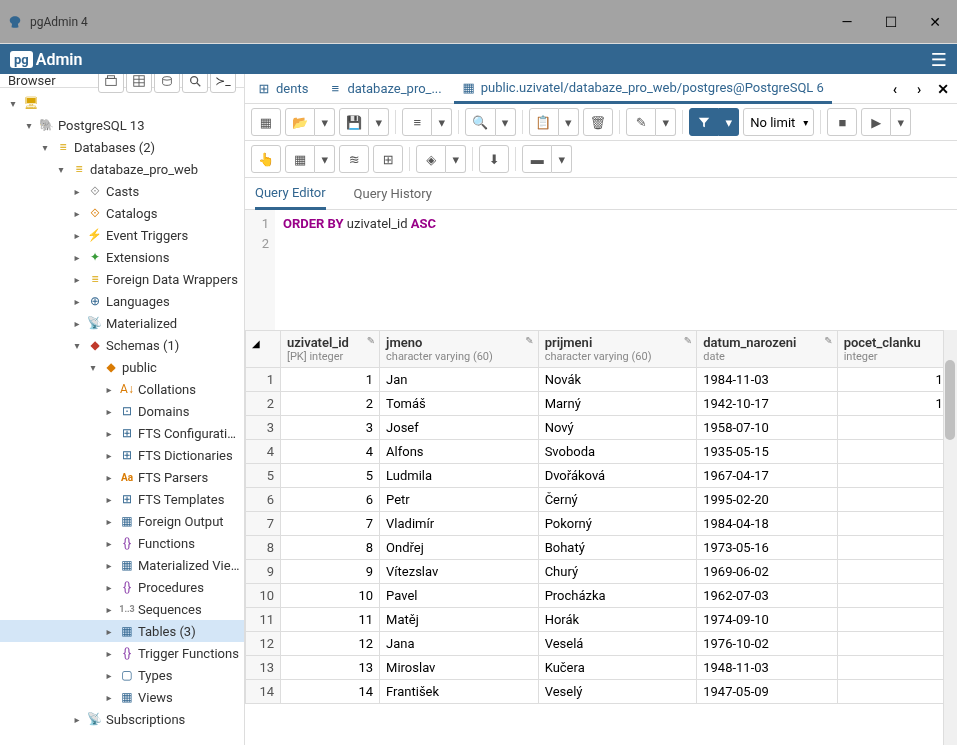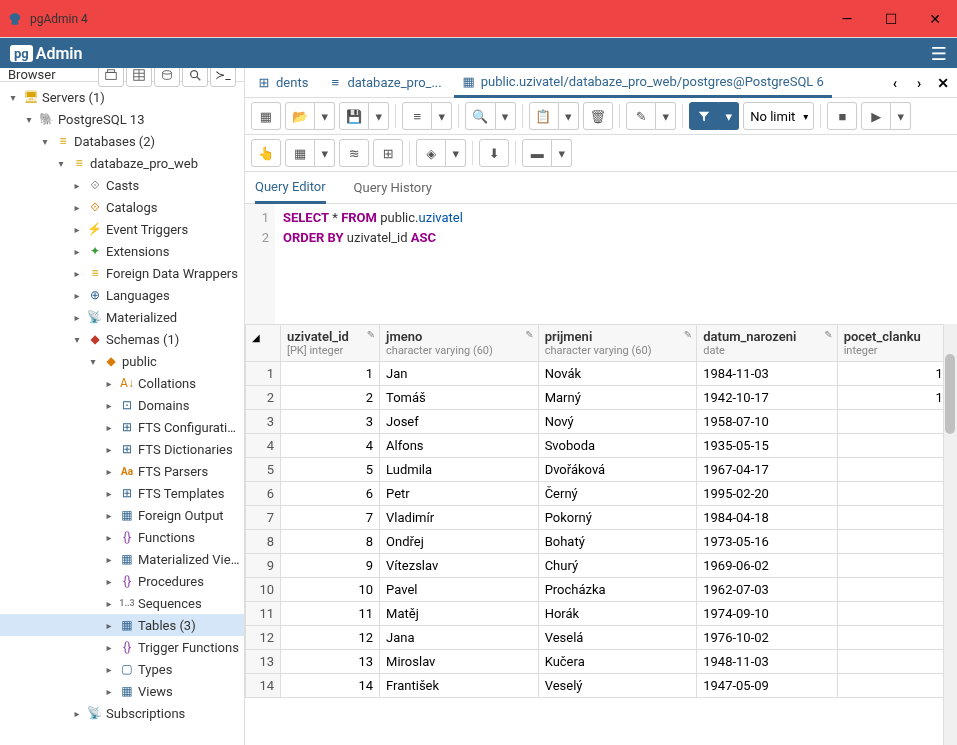--- a/index.html
+++ b/index.html
@@ -1,19 +1,19 @@
 <!DOCTYPE html>
 <html><head>
 <meta charset="utf-8">
 <style>
 * { box-sizing: border-box; margin: 0; padding: 0; font-family: -apple-system, BlinkMacSystemFont, "Segoe UI", Roboto, sans-serif; }
 body { background: #f0f0f0; width: 957px; height: 745px; overflow: hidden; position: relative; }
 
 
-.titlebar { height: 38px; background: #ef4444; display: flex; align-items: center; padding: 0 8px; border-bottom: 1px solid #ddd; }
+.titlebar { height: 44px; background: #a3a3a3; display: flex; align-items: center; padding: 0 8px; border-bottom: 1px solid #ddd; }
 .titlebar-icon { width: 16px; height: 16px; margin-right: 6px; color: #326690; }
 .titlebar-text { font-size: 12px; color: #333; flex: 1; }
 .titlebar-btns { display: flex; gap: 16px; }
 .titlebar-btn { width: 28px; height: 20px; display: flex; align-items: center; justify-content: center; cursor: pointer; font-size: 14px; }
 
 
 .headerbar { height: 30px; background: #326690; display: flex; align-items: center; padding: 0 10px; color: #fff; }
 .logo { display: flex; align-items: center; gap: 3px; font-size: 16px; font-weight: 600; }
 .logo-box { background: #fff; color: #326690; padding: 1px 4px; border-radius: 3px; font-weight: 700; font-size: 13px; }
 .hamburger { margin-left: auto; cursor: pointer; font-size: 18px; }
@@ -162,21 +162,20 @@
               <line x1="10" y1="10" x2="14" y2="14" stroke="#555" stroke-width="1.5"></line>
             </svg>
           </div>
         <div class="btool">≻_</div>
       </div>
     </div>
     <div class="tree" id="tree">
         <div class="tree-node" style="padding-left: 6px;">
           <span class="tree-toggle">▾</span>
           <span class="tree-icon ic-server">🖥</span>
-          <span class="tree-label">Servers (1)</span>
         </div>
         <div class="tree-node" style="padding-left: 22px;">
           <span class="tree-toggle">▾</span>
           <span class="tree-icon ic-elephant">🐘</span>
           <span class="tree-label">PostgreSQL 13</span>
         </div>
         <div class="tree-node" style="padding-left: 38px;">
           <span class="tree-toggle">▾</span>
           <span class="tree-icon ic-db">≡</span>
           <span class="tree-label">Databases (2)</span>
@@ -426,21 +425,20 @@
     </div>
 
     <div class="query-tabs">
       <div class="qtab active">Query Editor</div>
       <div class="qtab">Query History</div>
     </div>
 
     <div class="editor">
       <div class="gutter">1<br>2</div>
       <div class="code">
-        <div><span class="kw">SELECT</span> <span class="op">*</span> <span class="kw">FROM</span> <span class="id">public</span><span class="op">.</span><span class="fn">uzivatel</span></div>
         <div><span class="kw">ORDER BY</span> <span class="id">uzivatel_id</span> <span class="kw">ASC</span></div>
       </div>
     </div>
 
 
     <div class="grid-wrapper">
       <table class="grid" id="grid">
           <thead>
             <tr>
               <th class="corner"><span style="font-size:10px">◢</span></th>

